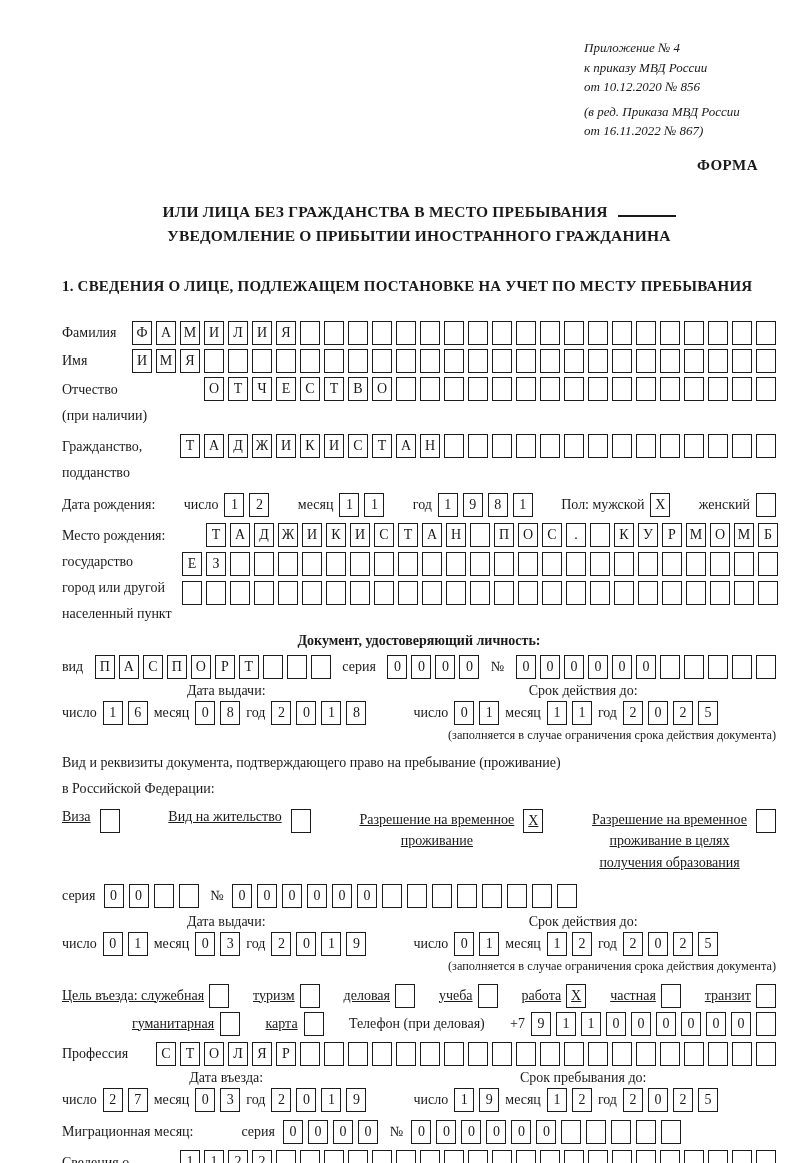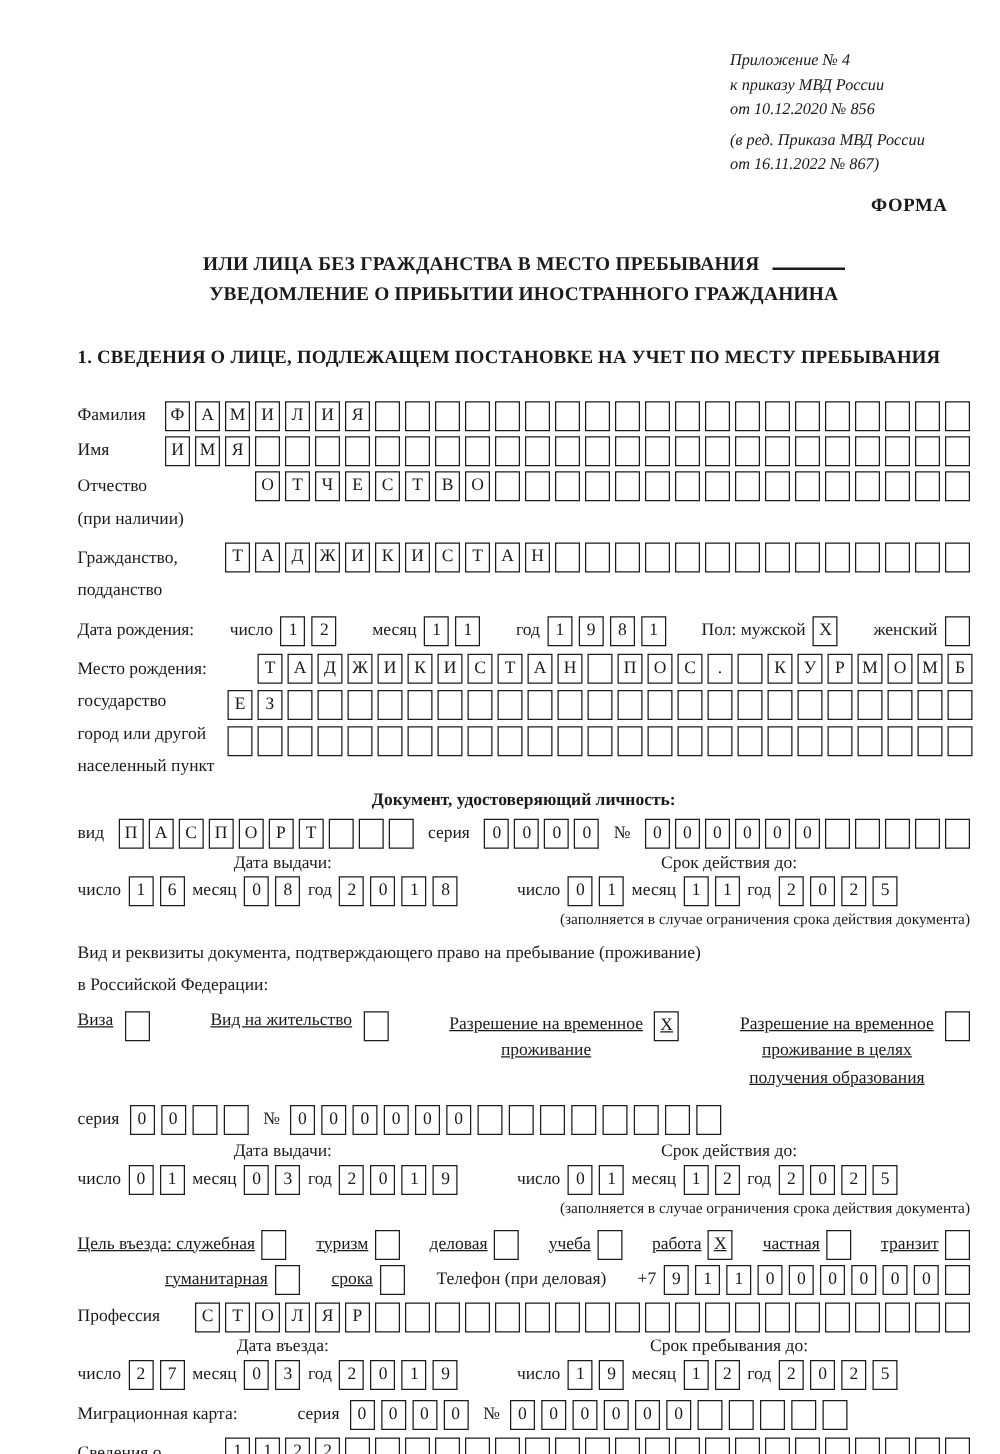--- a/index.html
+++ b/index.html
@@ -605,21 +605,21 @@
   </div>
 
   <div class="hum-row">
     <span class="pair">
       <span class="lbl">гуманитарная</span>
       <span class="cells">
           <span class="cell"></span>
         </span>
     </span>
     <span class="pair">
-      <span class="lbl">срока</span>
+      <span class="lbl">карта</span>
       <span class="cells">
           <span class="cell"></span>
         </span>
     </span>
     <span class="lbl">Телефон (при деловая)</span>
     <span class="dgroup">
       <span class="lbl">+7</span>
       <span class="cells">
           <span class="cell">9</span>
           <span class="cell">1</span>
@@ -706,21 +706,21 @@
       <span class="cells">
           <span class="cell">2</span>
           <span class="cell">0</span>
           <span class="cell">2</span>
           <span class="cell">5</span>
         </span>
     </span>
   </div>
 
   <div class="mk-row" style="margin-top:8px;">
-    <span class="lbl">Миграционная карта:</span>
+    <span class="lbl">Миграционная месяц:</span>
     <span class="dgroup sp1">
       <span class="lbl">серия</span>
       <span class="cells">
           <span class="cell">0</span>
           <span class="cell">0</span>
           <span class="cell">0</span>
           <span class="cell">0</span>
         </span>
     </span>
     <span class="dgroup sp2">

